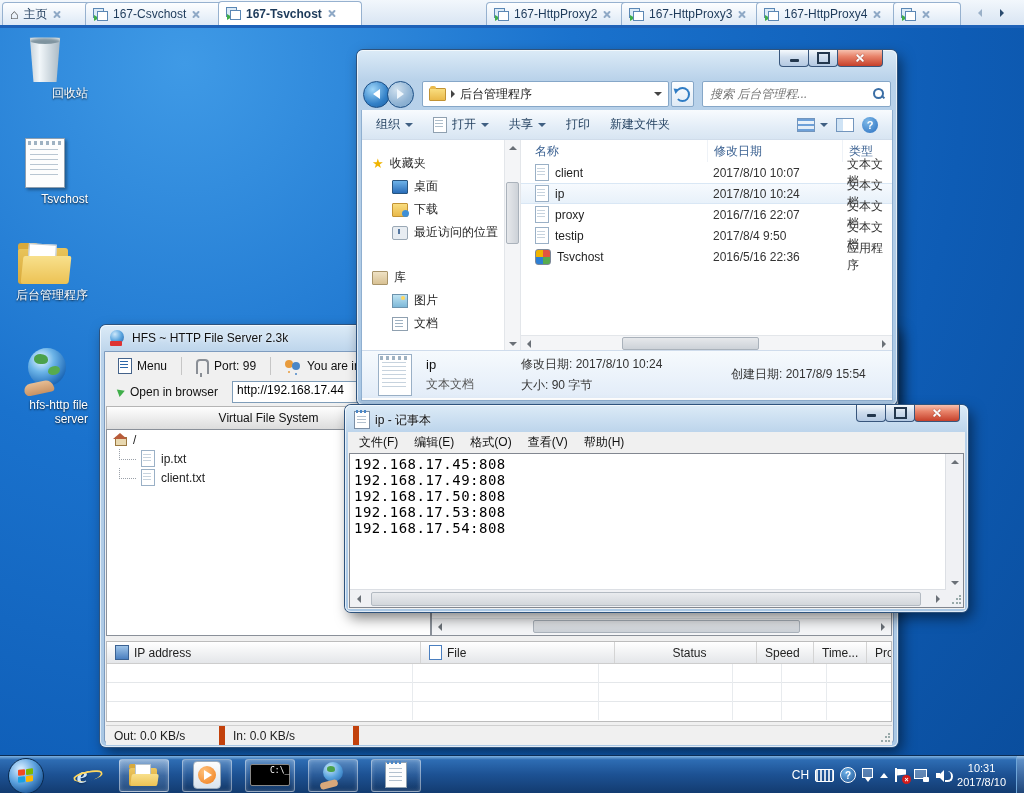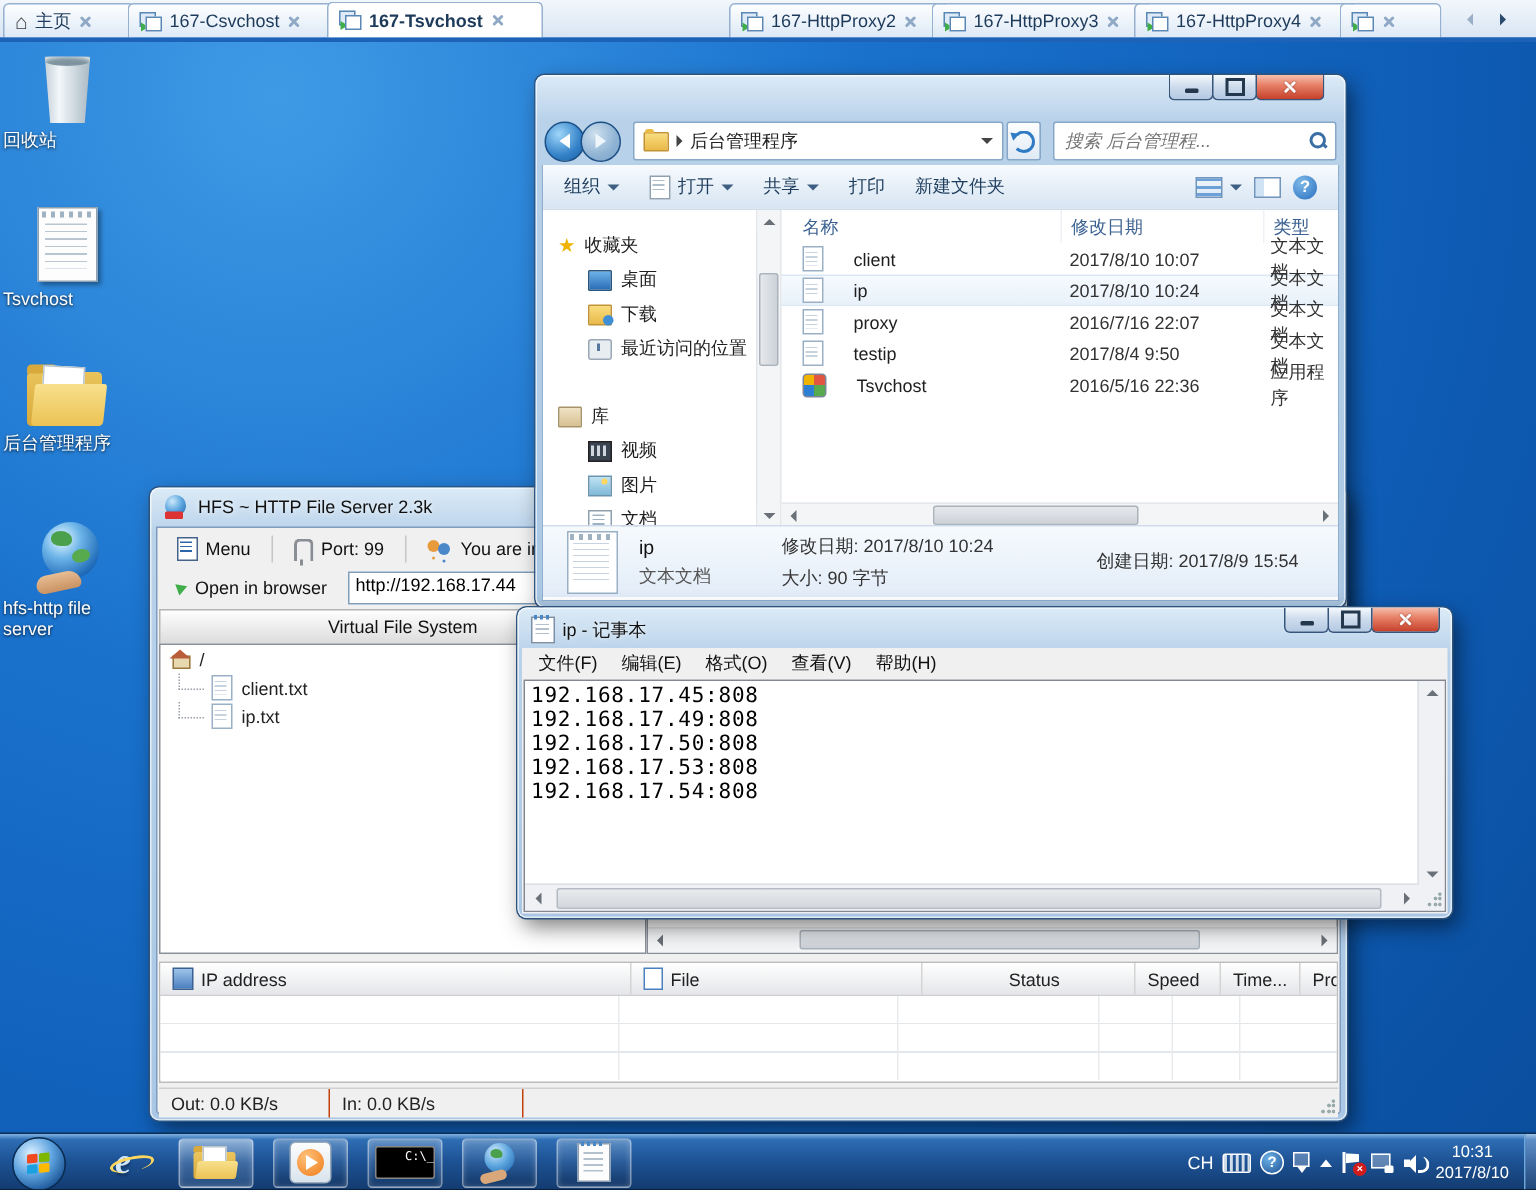--- a/index.html
+++ b/index.html
@@ -20,21 +20,21 @@
   .tabstrip-line{position:absolute;left:0;top:25px;width:1024px;height:3px;background:#1e62b8;z-index:40}
   .tab{position:absolute;top:2px;height:22px;border:1px solid #96b1cf;border-bottom:none;border-radius:4px 4px 0 0;
     background:linear-gradient(#fdfeff,#dde9f6);display:flex;align-items:center;gap:5px;padding:0 7px;color:#1d3a5a;cursor:default}
   .tab.active{background:#fff;font-weight:bold;height:23px;top:1px}
   .ic-remote{position:relative;width:15px;height:13px;flex:none}
   .ic-remote::before{content:"";position:absolute;left:0;top:0;width:9px;height:8px;background:#dcebf7;border:1px solid #5b87b4}
   .ic-remote::after{content:"";position:absolute;right:0;bottom:0;width:9px;height:8px;background:#fff;border:1px solid #5b87b4}
   .ic-remote .ga{position:absolute;left:1px;bottom:0;border-top:3px solid transparent;border-bottom:3px solid transparent;border-left:5px solid #3fae49}
   .ic-home{font-size:14px;line-height:13px;color:#3a3a3a;flex:none}
   
-  .desk-icon{position:absolute;left:2px;width:86px;text-align:left;z-index:1;cursor:default}
+  .desk-icon{position:absolute;left:2px;width:86px;text-align:right;z-index:1;cursor:default}
   .desk-icon .lbl{color:#fff;text-shadow:0 1px 2px rgba(0,0,0,.85);margin-top:4px;line-height:14px}
   .art{margin:0 auto;position:relative}
   .art-bin{width:36px;height:46px;background:linear-gradient(90deg,#b9c6cf,#f2f7fa 35%,#9fb0bc);
     clip-path:polygon(8% 4%,92% 4%,82% 100%,18% 100%);border-radius:3px}
   .art-bin::before{content:"";position:absolute;left:2px;top:0;width:32px;height:8px;border-radius:50%;background:#7e939f;box-shadow:inset 0 2px 3px #dfe9ee}
   .art-page{width:38px;height:48px;background:#fdfdfd;border:1px solid #8fa0b0;box-shadow:2px 2px 3px rgba(0,0,0,.35)}
   .art-page::before{content:"";position:absolute;left:4px;top:10px;width:28px;height:30px;
     background:repeating-linear-gradient(180deg,#b9c6d2 0 1px,transparent 1px 5px)}
   .art-page::after{content:"";position:absolute;left:2px;top:2px;width:33px;height:4px;
     background:repeating-linear-gradient(90deg,#9fb2c2 0 3px,transparent 3px 6px)}
@@ -111,21 +111,21 @@
   .vrail{width:15px;flex:none;background:#f4f5f7;border-left:1px solid #e3e6ea;border-right:1px solid #e3e6ea;position:relative}
   .vrail .sbtn{position:absolute;left:0;width:100%;height:15px;display:flex;align-items:center;justify-content:center;background:#f4f5f7}
   .vrail .thumb{position:absolute;left:1px;width:11px;top:42px;height:60px;background:linear-gradient(90deg,#e6e8eb,#cdd2d8);border:1px solid #aab2bb;border-radius:2px}
   .filelist{flex:1;position:relative;overflow:hidden}
   .fl-head{display:flex;height:22px;align-items:center;color:#3c6292;border-bottom:1px solid #f915 transparent}
   .fl-col-name{width:172px;padding-left:14px;flex:none}
   .fl-col-date{width:128px;flex:none;border-left:1px solid #eef2f7;padding-left:6px;height:100%;display:flex;align-items:center}
   .fl-col-type{flex:1;border-left:1px solid #eef2f7;padding-left:6px;height:100%;display:flex;align-items:center}
   .fl-row{display:flex;height:21px;align-items:center;color:#1e1e1e;cursor:default}
   .fl-row.sel{background:linear-gradient(#f6fafe,#e8f1fa);border-top:1px solid #d9e7f5;border-bottom:1px solid #d9e7f5;height:19px}
-  .fl-name{width:172px;padding-left:14px;flex:none;display:flex;align-items:center;gap:20px}
+  .fl-name{width:172px;padding-left:14px;flex:none;display:flex;align-items:center;gap:6px}
   .fl-date{width:128px;flex:none;padding-left:6px;color:#333}
   .fl-type{flex:1;padding-left:6px;color:#333}
   .fi-text{width:12px;height:15px;background:#fff;border:1px solid #9ab0c6;position:relative;flex:none}
   .fi-text::before{content:"";position:absolute;left:1px;top:3px;width:8px;height:9px;background:repeating-linear-gradient(180deg,#c7d3de 0 1px,transparent 1px 3px)}
   .fi-app{width:14px;height:14px;flex:none;background:conic-gradient(#e25541 0 25%,#57ab4e 0 50%,#2d7fd4 0 75%,#f0b400 0);border-radius:3px;border:1px solid #7c8899}
   .hscroll{position:absolute;left:0;right:0;bottom:0;height:15px;background:#f4f5f7;border-top:1px solid #e3e6ea;display:flex;align-items:center}
   .hscroll .sbtn{width:16px;height:100%;display:flex;align-items:center;justify-content:center;flex:none}
   .hscroll .track{flex:1;position:relative;height:100%}
   .hscroll .thumb{position:absolute;top:1px;height:11px;background:linear-gradient(#e6e8eb,#cdd2d8);border:1px solid #aab2bb;border-radius:2px}
   .exp-details{position:absolute;left:0;right:0;bottom:2px;height:47px;border-top:1px solid #cfdcec;
@@ -157,21 +157,21 @@
   .hic-house::before{content:"";position:absolute;left:2px;bottom:0;width:10px;height:7px;background:#e8d8b0;border:1px solid #9a7840}
   .hic-house::after{content:"";position:absolute;left:0;top:-1px;border-left:7px solid transparent;border-right:7px solid transparent;border-bottom:6px solid #b85c3a}
   .hfs-grid{position:absolute;left:1px;right:1px;top:289px;height:79px;background:#fff;border:1px solid #bcbcbc}
   .grid-head{display:flex;height:21px;background:linear-gradient(#ffffff,#e4e6e9);border-bottom:1px solid #cdcdcd;color:#222}
   .gh-cell{display:flex;align-items:center;gap:5px;padding-left:8px;border-right:1px solid #d4d4d4;flex:none;overflow:hidden;white-space:nowrap}
   .grid-body{position:relative;height:56px;background:repeating-linear-gradient(180deg,#fff 0 18px,#e4e7ea 18px 19px)}
   .gcol-line{position:absolute;top:0;bottom:0;width:1px;background:#ecieff2 #eef1f4}
   .hic-server{width:12px;height:13px;background:linear-gradient(#9fc4e8,#4a7fc0);border:1px solid #3a6192;flex:none}
   .hic-file{width:11px;height:13px;background:#fff;border:1px solid #4a7fc0;flex:none}
   .hfs-status{position:absolute;left:1px;right:1px;top:373px;height:19px;background:#f0f0f0;border-top:1px solid #d0d0d0;display:flex;align-items:center;color:#222}
-  .st-seg{height:100%;display:flex;align-items:center;padding-left:8px;border-right:1px solid #c2410c;flex:none}
+  .st-seg{height:100%;display:flex;align-items:center;padding-left:8px;border-right:6px solid #c2410c;flex:none}
   .grip{position:absolute;right:2px;bottom:2px;width:10px;height:10px;
     background:radial-gradient(circle at 2px 8px,#9aa 1px,transparent 1.5px),radial-gradient(circle at 6px 8px,#9aa 1px,transparent 1.5px),radial-gradient(circle at 6px 4px,#9aa 1px,transparent 1.5px),radial-gradient(circle at 9px 8px,#9aa 1px,transparent 1.5px),radial-gradient(circle at 9px 4px,#9aa 1px,transparent 1.5px),radial-gradient(circle at 9px 1px,#9aa 1px,transparent 1.5px)}
   
   .np-client{position:absolute;left:3px;right:3px;top:27px;bottom:3px;background:#f0f0f0}
   .np-menubar{height:20px;display:flex;align-items:center;gap:2px;padding-left:4px;color:#111}
   .np-menubar span{padding:2px 7px;cursor:default}
   .np-text{position:absolute;left:1px;right:1px;top:21px;bottom:1px;border:1px solid #828790;background:#fff}
   .np-lines{position:absolute;left:4px;top:2px;right:20px;bottom:20px;font-family:"DejaVu Sans Mono",monospace;font-size:14px;line-height:16px;color:#000;letter-spacing:.5px;white-space:pre}
   .np-vscroll{position:absolute;right:0;top:0;bottom:16px;width:17px;background:#f0f1f4;border-left:1px solid #dcdfe4}
   .np-hscroll{position:absolute;left:0;right:17px;bottom:0;height:17px;background:#f0f1f4;border-top:1px solid #dcdfe4;display:flex;align-items:center}
@@ -350,25 +350,25 @@
       <div class="vfs-head">
         <span>Virtual File System</span>
       </div>
       <div class="hfs-panel" style="left:1px;width:323px">
         <div class="tree-row">
           <span class="hic-house"></span>
           <span>/</span>
         </div>
         <div class="tree-row child">
           <span class="fi-text"></span>
-          <span>client.txt</span>
+          <span>ip.txt</span>
         </div>
         <div class="tree-row child">
           <span class="fi-text"></span>
-          <span>ip.txt</span>
+          <span>client.txt</span>
         </div>
       </div>
       <div class="hfs-panel" style="left:326px;right:1px">
         <div class="hscroll" style="height:16px">
           <span class="sbtn">
               <span class="t t-r" style="transform:rotate(180deg);border-left-color:#6a7077"></span>
             </span>
           <span class="track">
               <span class="thumb" style="left:20%;width:62%"></span>
             </span>
@@ -500,24 +500,20 @@
           <div class="side-row child">
             <span class="cs cs-recent"></span>
             <span>最近访问的位置</span>
           </div>
           <div style="height:22px"></div>
           <div class="side-row">
             <span class="cs cs-lib"></span>
             <span>库</span>
           </div>
           <div class="side-row child">
-            <span class="cs cs-video"></span>
-            <span>视频</span>
-          </div>
-          <div class="side-row child">
             <span class="cs cs-pic"></span>
             <span>图片</span>
           </div>
           <div class="side-row child">
             <span class="cs cs-doc"></span>
             <span>文档</span>
           </div>
         </div>
         <div class="vrail">
           <span class="sbtn" style="top:0">

